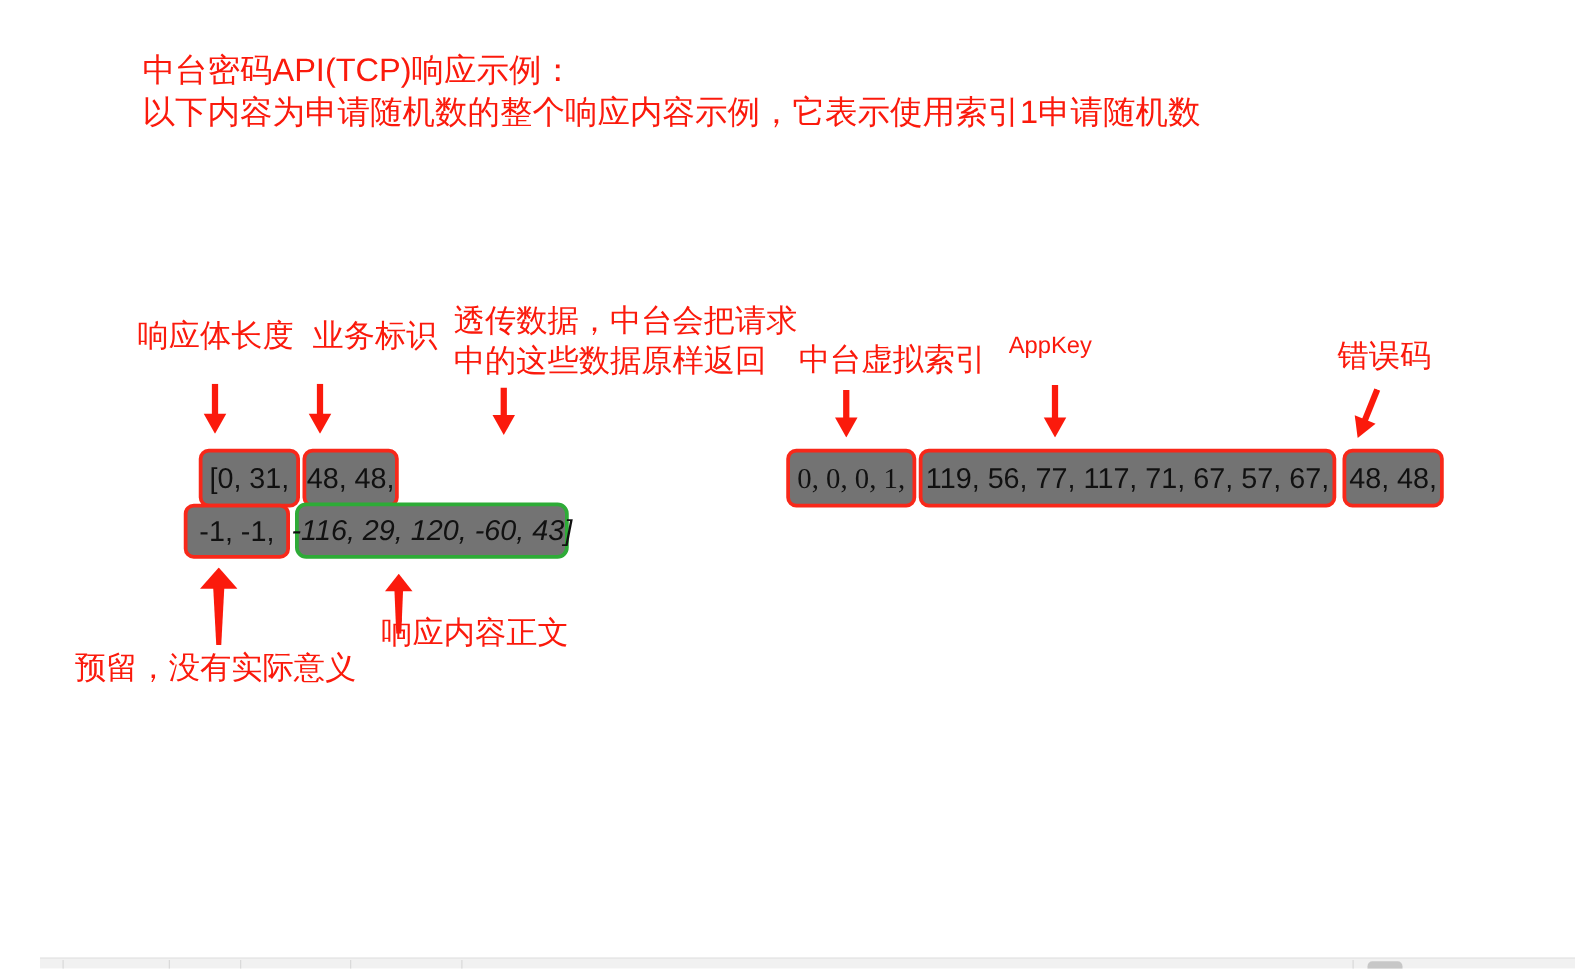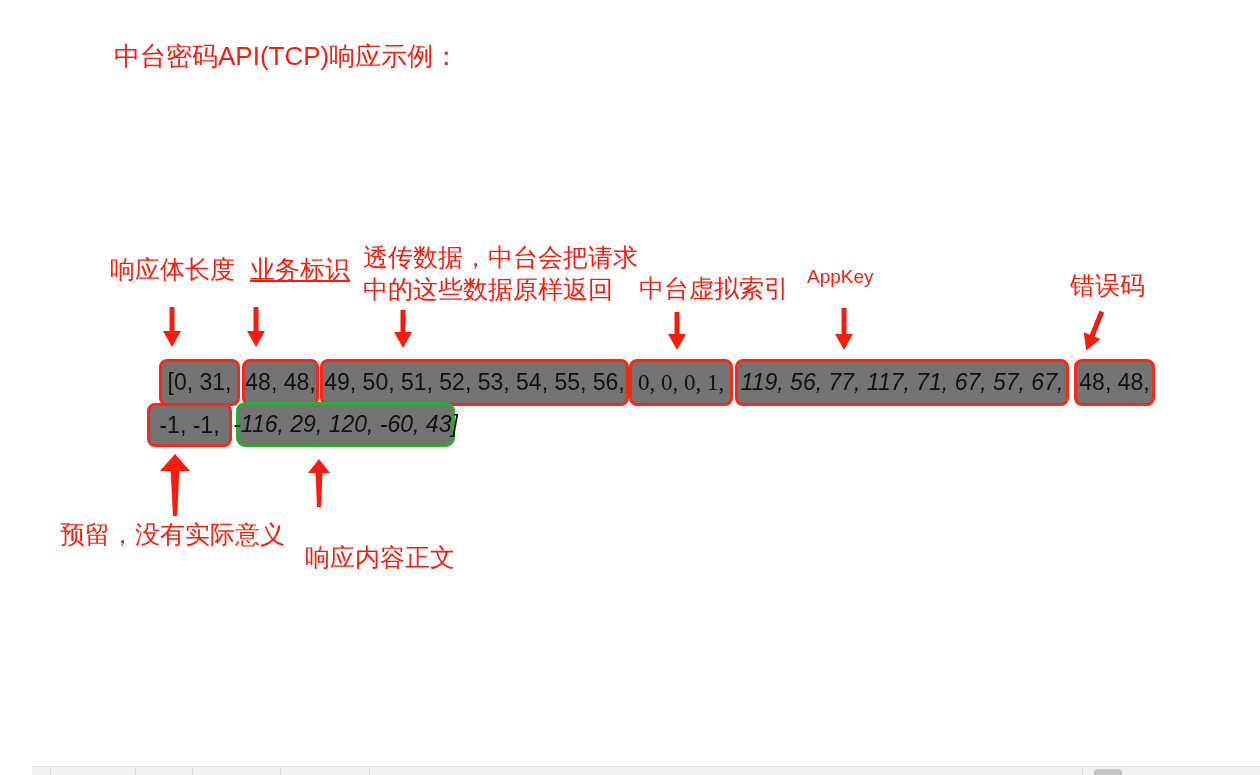--- a/index.html
+++ b/index.html
@@ -58,23 +58,24 @@
     position:absolute;top:2px;height:7px;width:28px;
     background:#c7c7c7;border-radius:4px 4px 0 0;
   }
 </style>
 </head>
 <body>
 
 <div class="canvas">
 
   <div class="abs header-line" style="left:82px;top:40px;">中台密码API(TCP)响应示例：</div>
+  <div class="abs header-line" style="left:82px;top:73px;">以下内容为申请随机数的整个响应内容示例，它表示使用索引1申请随机数</div>
 
   <div class="abs red-text" style="left:78px;top:254px;">响应体长度</div>
-  <div class="abs red-text" style="left:218px;top:254px;text-decoration:underline;">业务标识</div>
+  <div class="abs red-text" style="left:218px;top:254px;">业务标识</div>
   <div class="abs red-text" style="left:607px;top:273px;">中台虚拟索引</div>
   <div class="abs" style="left:331px;top:241px;">
     <div class="red-text" style="line-height:32px;">透传数据，中台会把请求</div>
     <div class="red-text" style="line-height:32px;">中的这些数据原样返回</div>
   </div>
   <div class="abs red-text" style="left:775px;top:262px;font-size:19px;">AppKey</div>
   <div class="abs red-text" style="left:1038px;top:270px;">错误码</div>
 
   <span class="abs" style="left:130px;top:307px;">
     <svg class="arrow" width="20" height="40" viewBox="0 0 20 40">
@@ -112,27 +113,24 @@
         <polygon points="1,26 19,26 10,42" fill="currentColor"></polygon>
       </svg>
   </span>
 
   <div class="bytebox" style="left:127px;top:359px;width:81px;height:47px;">
     <span>[0, 31,</span>
   </div>
   <div class="bytebox" style="left:210px;top:359px;width:77px;height:47px;">
     <span>48, 48,</span>
   </div>
-  <div class="bytebox" style="left:288px;top:359px;width:309px;height:47px;">
-    <span>49, 50, 51, 52, 53, 54, 55, 56,</span>
-  </div>
   <div class="bytebox" style="left:597px;top:359px;width:104px;height:47px;font-family:Liberation Serif, serif;">
     <span>0, 0, 0, 1,</span>
   </div>
-  <div class="bytebox" style="left:703px;top:359px;width:334px;height:47px;font-style:italic;">
+  <div class="bytebox" style="left:703px;top:359px;width:334px;height:47px;">
     <span>119, 56, 77, 117, 71, 67, 57, 67,</span>
   </div>
   <div class="bytebox" style="left:1042px;top:359px;width:81px;height:47px;">
     <span>48, 48,</span>
   </div>
 
   <div class="bytebox" style="left:115px;top:403px;width:85px;height:44px;">
     <span>-1, -1,</span>
   </div>
   <div class="bytebox green" style="left:204px;top:402px;width:219px;height:45px;font-style:italic;">
@@ -146,21 +144,21 @@
       </svg>
   </span>
   <span class="abs" style="left:275px;top:459px;">
     <svg class="arrow" width="24" height="48" viewBox="0 0 24 48">
         <polygon points="12,0 1,14 23,14" fill="currentColor"></polygon>
         <polygon points="8.5,12 15.5,12 14,48 10,48" fill="currentColor"></polygon>
       </svg>
   </span>
 
   <div class="abs red-text" style="left:28px;top:519px;">预留，没有实际意义</div>
-  <div class="abs red-text" style="left:273px;top:542px;">响应内容正文</div>
+  <div class="abs red-text" style="left:273px;top:493px;font-family:Liberation Mono, monospace;">响应内容正文</div>
 
   <div class="bottombar">
     <div class="bar-sep" style="left:18px;"></div>
     <div class="bar-sep" style="left:103px;"></div>
     <div class="bar-sep" style="left:160px;"></div>
     <div class="bar-sep" style="left:248px;"></div>
     <div class="bar-sep" style="left:337px;"></div>
     <div class="bar-sep" style="left:1050px;"></div>
     <div class="bar-sep" style="left:1243px;"></div>
     <div class="bar-thumb" style="left:1062px;"></div>

